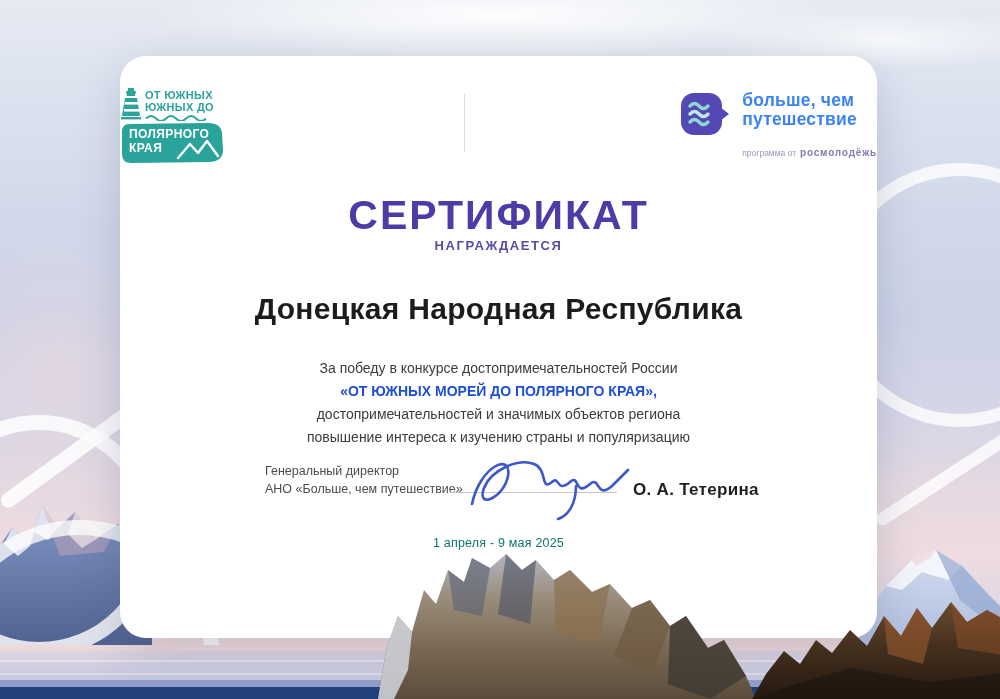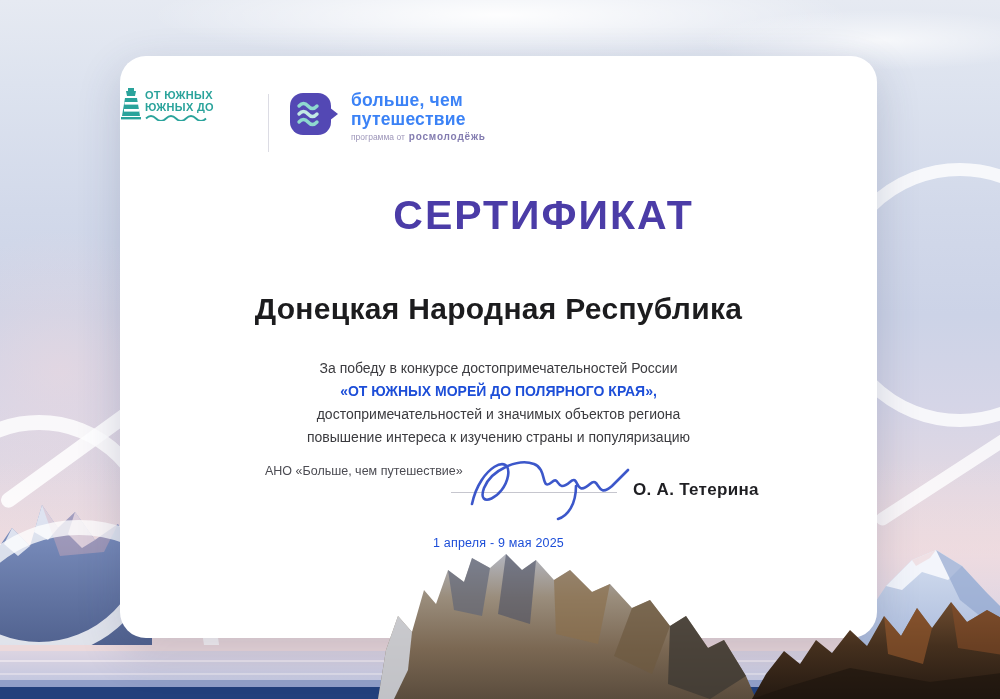--- a/index.html
+++ b/index.html
@@ -30,56 +30,56 @@
   .r1{left:-82px;top:415px;width:212px;height:212px;border:15px solid rgba(255,255,255,.82);}
   .r2{left:-62px;top:520px;width:252px;height:252px;border:15px solid rgba(255,255,255,.75);}
   .streak{position:absolute;background:rgba(255,255,255,.85);border-radius:10px;}
   .sL{left:-20px;top:428px;width:235px;height:15px;transform:rotate(-36deg);}
   .ringR{position:absolute;left:828px;top:163px;width:238px;height:238px;border:13px solid rgba(255,255,255,.8);
          border-radius:50%;z-index:2;}
   .sR{left:858px;top:452px;width:235px;height:13px;transform:rotate(-33deg);z-index:2;background:rgba(255,255,255,.78);}
   
   .card{position:absolute;left:120px;top:56px;width:757px;height:582px;z-index:5;
         background:#ffffff;border-radius:26px;box-shadow:0 14px 44px rgba(55,65,105,.20);}
-  .logos{position:absolute;top:32px;left:0;width:100%;display:flex;justify-content:flex-start;
+  .logos{position:absolute;top:32px;left:0;width:100%;display:flex;justify-content:space-between;
          align-items:flex-start;gap:20px;}
   
   .logo-left{position:relative;width:128px;height:76px;}
   .lh{position:absolute;left:0;top:0;}
   .ll-lines{position:absolute;left:25px;top:1px;color:#2aa39b;font-weight:bold;
             font-size:11px;line-height:12px;letter-spacing:.3px;}
   .ll-wave{position:absolute;left:25px;top:26px;}
   .ll-badge{position:absolute;left:0;top:34px;width:106px;height:42px;}
   .ll-badge svg{position:absolute;left:0;top:0;}
   .badge-text{position:absolute;left:9px;top:5px;color:#fff;font-weight:bold;
               font-size:12px;line-height:14px;letter-spacing:.4px;}
   .logo-divider{width:1px;height:58px;background:#dcdce4;margin-top:6px;}
   
   .logo-right{display:flex;gap:12px;align-items:flex-start;padding-top:3px;}
   .lr-col{display:flex;flex-direction:column;}
   .lr-line{color:#3b82f6;font-weight:bold;font-size:17.5px;line-height:19px;letter-spacing:.2px;}
-  .lr-sub{margin-top:2px;display:flex;align-items:baseline;gap:4px;}
+  .lr-sub{margin-top:18px;display:flex;align-items:baseline;gap:4px;}
   .lr-prefix{font-size:8.5px;color:#9e97ba;}
   .lr-prog{font-size:10px;font-weight:bold;color:#837cb0;letter-spacing:.8px;}
   
   .title{position:absolute;top:136px;width:100%;text-align:center;color:#4b3ca7;
-         font-size:41px;font-weight:bold;letter-spacing:2px;margin-left:45px;}
+         font-size:41px;font-weight:bold;letter-spacing:2px;}
   .awarded{position:absolute;top:182px;width:100%;text-align:center;color:#5a49a5;
            font-size:13px;font-weight:bold;letter-spacing:1.6px;}
   .recipient{position:absolute;top:236px;width:100%;text-align:center;color:#1c1c1e;
              font-size:30px;font-weight:bold;letter-spacing:.3px;}
   .cbody{position:absolute;top:301px;width:100%;text-align:center;color:#3b3b3f;
          font-size:14px;line-height:23px;}
   .cbody .b{font-weight:bold;color:#1d4ed8;}
   
   .sig-role{position:absolute;left:145px;top:406px;color:#4b4b52;font-size:12.5px;line-height:18px;}
   .sig-line{position:absolute;left:331px;top:436px;width:166px;height:1px;background:#c6c6ce;}
   .sig-svg{position:absolute;left:338px;top:390px;}
   .sig-name{position:absolute;left:513px;top:424px;color:#1f1f23;font-size:17px;font-weight:bold;letter-spacing:.3px;}
-  .cdate{position:absolute;top:480px;width:100%;text-align:center;color:#1d4ed8;font-size:12.5px;letter-spacing:.2px;}
+  .cdate{position:absolute;top:480px;width:100%;text-align:center;color:#0f766e;font-size:12.5px;letter-spacing:.2px;}
   
   .rock{position:absolute;left:370px;top:552px;z-index:6;}
 </style>
 </head>
 <body>
 
 <div class="scene">
   <div class="cloud c1"></div>
   <div class="cloud c2"></div>
   <div class="cloud hazeL"></div>
@@ -144,20 +144,30 @@
         <rect x="4" y="21" width="15" height="2.6" fill="#ffffff"></rect>
         <rect x="1" y="29" width="20" height="2.4" fill="#2aa39b"></rect>
       </svg>
       <div class="ll-lines">
         <div>ОТ ЮЖНЫХ</div>
         <div>ЮЖНЫХ ДО</div>
       </div>
       <svg class="ll-wave" width="62" height="7" viewBox="0 0 62 7">
         <path d="M1 4.5 q5 -5 10 0 t10 0 t10 0 t10 0 t10 0 t10 0" stroke="#2aa39b" stroke-width="1.8" fill="none"></path>
       </svg>
+      <div class="ll-badge">
+        <svg width="106" height="42" viewBox="0 0 106 42">
+          <path d="M9 2 L88 1 Q101 1 102 11 L103 28 Q103 39 90 40 L11 41 Q2 41 2 32 L2 10 Q2 2 9 2 Z" fill="#2aa39b"></path>
+          <path d="M58 36 L70 22 L78 31 L87 19 L98 34" stroke="#ffffff" stroke-width="2.4" fill="none" stroke-linecap="round" stroke-linejoin="round"></path>
+        </svg>
+        <div class="badge-text">
+          <div>ПОЛЯРНОГО</div>
+          <div>КРАЯ</div>
+        </div>
+      </div>
     </div>
 
     <div class="logo-divider"></div>
 
     <div class="logo-right">
       <svg width="50" height="46" viewBox="0 0 50 46">
         <rect x="1" y="2" width="41" height="42" rx="13" fill="#5348b4"></rect>
         <path d="M40 16 L49 23 L40 30 Z" fill="#5348b4"></path>
         <path d="M10 15 q4.5 -5 9 0 t9 0" stroke="#8ed9cf" stroke-width="3.4" fill="none" stroke-linecap="round"></path>
         <path d="M10 23 q4.5 -5 9 0 t9 0" stroke="#c2eae4" stroke-width="3.4" fill="none" stroke-linecap="round"></path>
@@ -168,30 +178,32 @@
         <div class="lr-line">путешествие</div>
         <div class="lr-sub">
           <span class="lr-prefix">программа от</span>
           <span class="lr-prog">росмолодёжь</span>
         </div>
       </div>
     </div>
   </div>
 
   <div class="title">СЕРТИФИКАТ</div>
+  <div class="awarded">НАГРАЖДАЕТСЯ</div>
   <div class="recipient">Донецкая Народная Республика</div>
 
   <div class="cbody">
     <div>За победу в конкурсе достопримечательностей России</div>
     <div class="b">«ОТ ЮЖНЫХ МОРЕЙ ДО ПОЛЯРНОГО КРАЯ»,</div>
     <div>достопримечательностей и значимых объектов региона</div>
     <div>повышение интереса к изучению страны и популяризацию</div>
   </div>
 
   <div class="sig-role">
+    <div>Генеральный директор</div>
     <div>АНО «Больше, чем путешествие»</div>
   </div>
   <div class="sig-line"></div>
   <svg class="sig-svg" width="180" height="78" viewBox="0 0 180 78">
     <path d="M14 58 C 22 20, 54 6, 50 30 C 46 52, 18 64, 26 42 C 33 24, 60 12, 76 18 C 90 23, 82 46, 94 36
              C 102 29, 98 48, 112 36 C 122 27, 116 52, 132 38 C 142 29, 138 54, 154 40 C 160 34, 164 30, 170 24
              M118 40 C 118 58, 110 70, 100 73" stroke="#2b49c6" stroke-width="2.6" fill="none" stroke-linecap="round" opacity="0.92"></path>
   </svg>
   <div class="sig-name">О. А. Тетерина</div>
 

